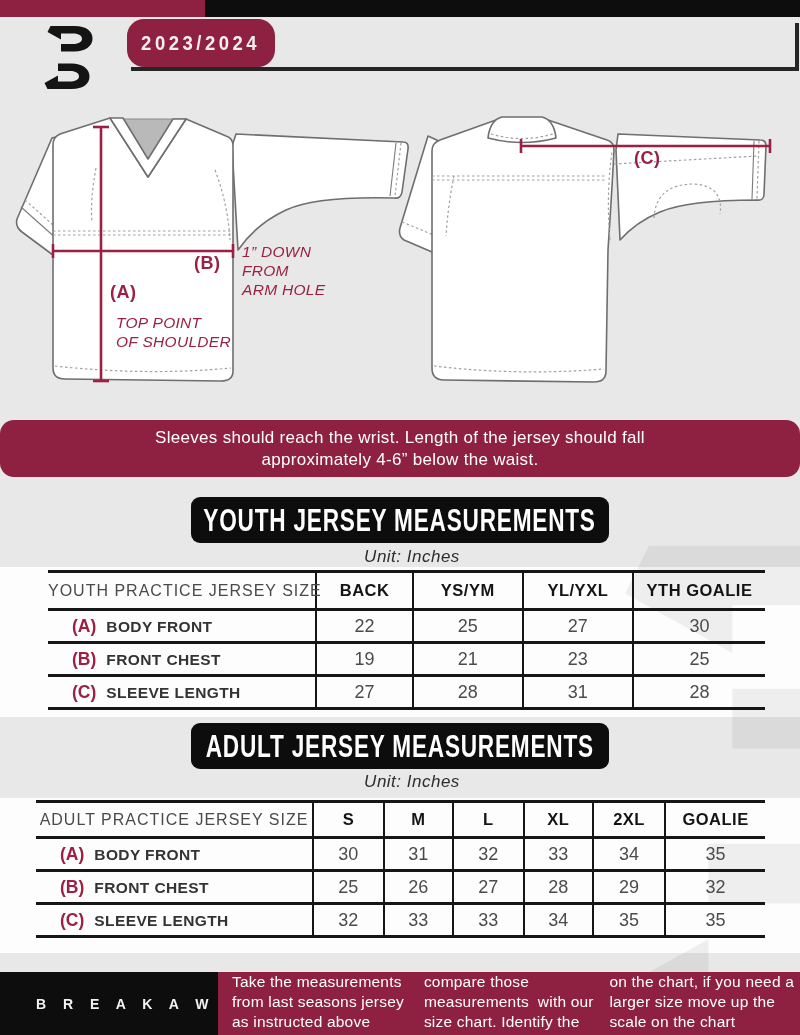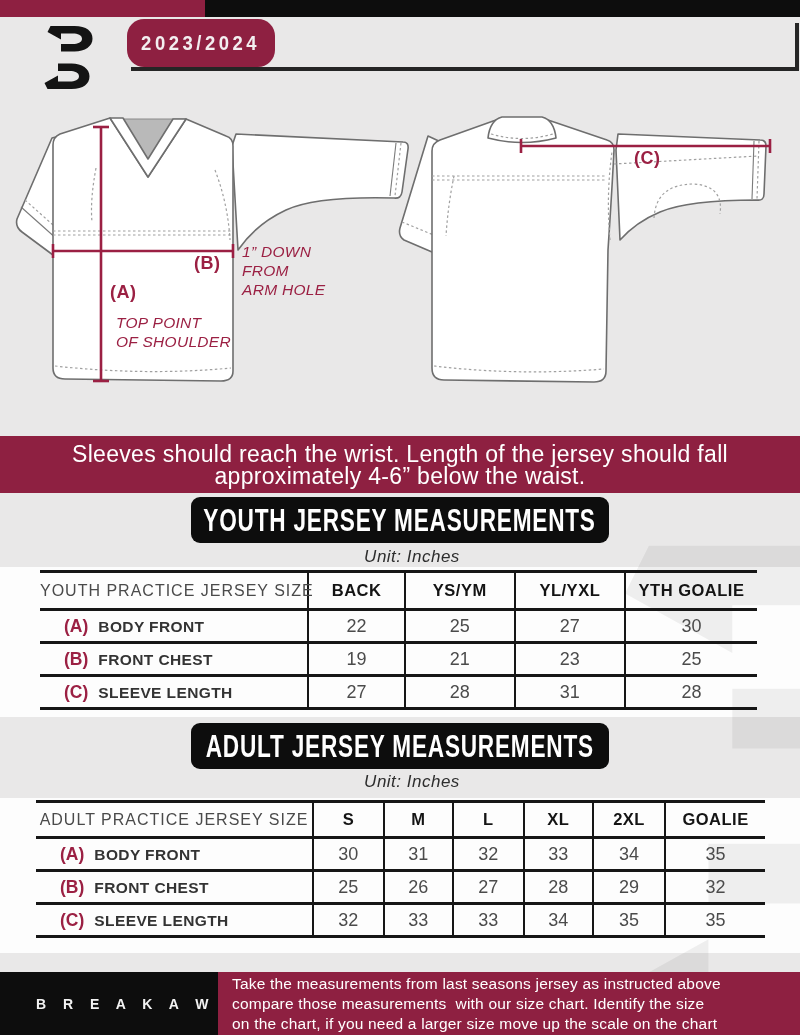--- a/index.html
+++ b/index.html
@@ -26,23 +26,23 @@
   .jersey-svg{position:absolute;}
   .line path,.line line{fill:#ffffff;stroke:#6e6e6e;stroke-width:1.6;stroke-linejoin:round;}
   .line .neckfill{fill:#b9b9b9;stroke:#8a8a8a;stroke-width:1;}
   .line .seam{fill:none;stroke:#a0a0a0;stroke-width:1.2;stroke-dasharray:2.5 2.5;}
   .line .thin{fill:none;stroke:#7a7a7a;stroke-width:1.1;}
   .line .meas{fill:none;stroke:#9b2043;stroke-width:2.6;}
   .diagram-label{position:absolute;color:#9b2043;white-space:pre;}
   .lbl-key{font-size:18px;font-weight:bold;letter-spacing:.5px;}
   .lbl-desc{font-size:15.5px;font-style:italic;line-height:19px;letter-spacing:.3px;}
   
-  .notice{position:absolute;left:0;top:436px;width:800px;height:57px;background:#8e2041;
-    color:#fff;text-align:center;font-size:23px;line-height:22px;display:flex;flex-direction:column;
-    justify-content:center;letter-spacing:.3px;}
+  .notice{position:absolute;left:0;top:420px;width:800px;height:57px;background:#8e2041;
+    color:#fff;text-align:center;font-size:17px;line-height:22px;display:flex;flex-direction:column;
+    justify-content:center;letter-spacing:.3px;border-radius:14px;}
   
   .sec-banner{position:absolute;left:50%;transform:translateX(-50%);width:418px;height:46px;
     background:#0d0d0d;border-radius:9px;display:flex;align-items:center;justify-content:center;}
   .sec-banner span{color:#fff;font-size:29px;font-weight:bold;letter-spacing:1px;white-space:nowrap;
     display:inline-block;transform:scale(.78,1.1);}
   .unit-line{position:absolute;left:12px;width:800px;text-align:center;font-size:17px;font-style:italic;
     font-weight:normal;color:#2d2d2d;letter-spacing:.5px;}
   
   .panel{position:absolute;left:0;width:800px;background:#fdfdfd;}
   .watermark{position:absolute;left:470px;top:498px;width:620px;height:620px;opacity:.055;}
@@ -57,21 +57,21 @@
   .row-label-cell{text-align:left !important;padding-left:24px !important;white-space:nowrap;}
   .row-key{color:#9b2043;font-weight:bold;font-size:17.5px;margin-right:10px;}
   .row-label{color:#333;font-weight:bold;font-size:15.5px;letter-spacing:.4px;}
   .cell-val{font-size:18px;color:#4b4b4b;}
   
   .footer-black{position:absolute;left:0;top:972px;width:218px;height:63px;background:#0d0d0d;
     display:flex;align-items:center;}
   .footer-logo{width:34px;height:40px;margin-left:26px;}
   .footer-brand{color:#f2f2f2;font-size:14px;font-weight:bold;letter-spacing:6.5px;margin-left:10px;white-space:nowrap;}
   .footer-maroon{position:absolute;left:218px;top:972px;width:582px;height:63px;background:#8e2041;
-    color:#fff;display:flex;flex-direction:column;justify-content:center;padding-left:14px;box-sizing:border-box;}
+    color:#fff;display:flex;flex-direction:row;justify-content:center;padding-left:14px;box-sizing:border-box;}
   .footer-maroon div{font-size:15.5px;line-height:20px;letter-spacing:.2px;white-space:pre-wrap;}
 </style>
 </head>
 <body>
 
 <div class="topbar-maroon"></div>
 <div class="topbar-black"></div>
 
 <svg class="logo-main" viewBox="0 0 100 104">
   <g fill="#141414">
@@ -164,21 +164,21 @@
     <path d="M28,8 L60,8 C76,8 84,15 84,25 C84,35 74,42 60,42 L42,42 L42,32 L58,32 C64,32 70,30 70,25 C70,20 64,18 58,18 L42,18 L42,26 L24,16 Z"></path>
     <path d="M28,8 L60,8 C76,8 84,15 84,25 C84,35 74,42 60,42 L42,42 L42,32 L58,32 C64,32 70,30 70,25 C70,20 64,18 58,18 L42,18 L42,26 L24,16 Z" transform="translate(-4,100) scale(1,-1)"></path>
   </g>
 </svg>
 
 <div class="sec-banner" style="top:497px;">
   <span>YOUTH JERSEY MEASUREMENTS</span>
 </div>
 <div class="unit-line" style="top:547px;">Unit: Inches</div>
 
-<table class="size-table" style="left:40px;top:570px;width:717px;">
+<table class="size-table" style="left:48px;top:570px;width:717px;">
   <colgroup>
       <col style="width:37.4%">
       <col style="width:13.5%">
       <col style="width:15.3%">
       <col style="width:15.4%">
       <col style="width:18.4%">
     </colgroup>
   <tbody>
       <tr style="height:38px;">
     <td><span class="head-label">YOUTH PRACTICE JERSEY SIZE</span></td>

